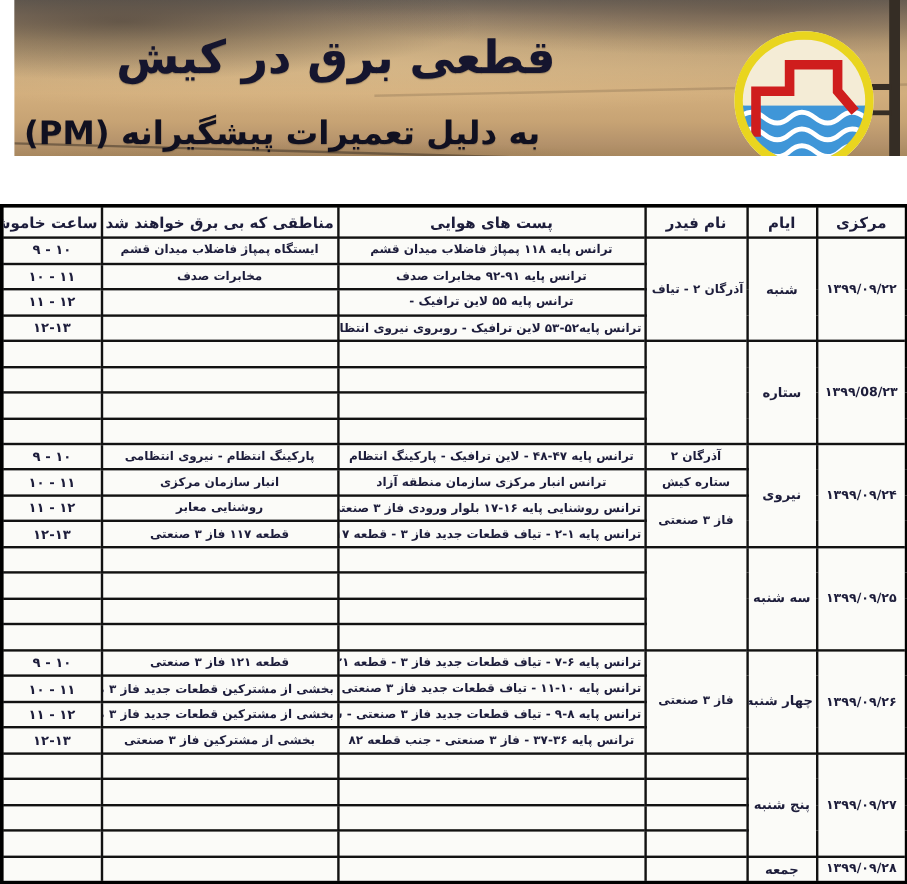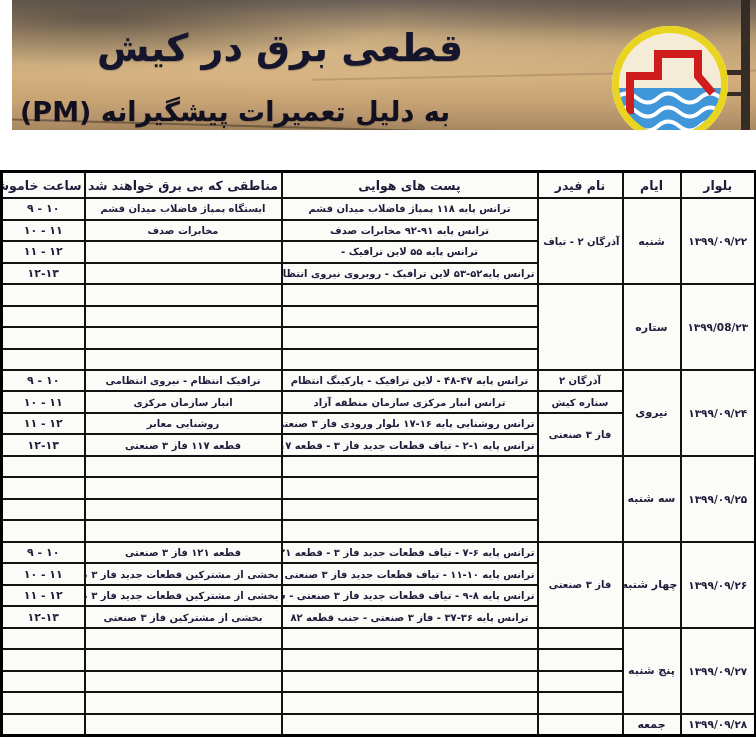--- a/index.html
+++ b/index.html
@@ -105,21 +105,21 @@
     <colgroup>
       <col style="width:75px">
         <col style="width:58px">
         <col style="width:85px">
       <col style="width:256px">
         <col style="width:197px">
         <col style="width:83px">
     </colgroup>
     <tbody>
       <tr>
-        <th>بلوار</th>
+        <th>مرکزی</th>
         <th>ایام</th>
         <th>نام فیدر</th>
         <th>پست های هوایی</th>
         <th>مناطقی که بی برق خواهند شد</th>
         <th>ساعت خاموشی</th>
       </tr>
 
       <tr>
         <td class="c-date" rowspan="4"><span class="ltr">۱۳۹۹/۰۹/۲۲</span></td>
         <td class="c-day" rowspan="4">شنبه</td>
@@ -166,21 +166,21 @@
           <td class="c-post"></td>
           <td class="c-area"></td>
           <td class="c-hours"></td>
         </tr>
 
       <tr>
         <td class="c-date" rowspan="4"><span class="ltr">۱۳۹۹/۰۹/۲۴</span></td>
         <td class="c-day" rowspan="4">نیروی</td>
         <td class="c-feeder">آذرگان ۲</td>
         <td class="c-post">ترانس پایه ۴۷-۴۸ - لاین ترافیک - پارکینگ انتظام</td>
-        <td class="c-area">ترافیک انتظام - نیروی انتظامی</td>
+        <td class="c-area">پارکینگ انتظام - نیروی انتظامی</td>
         <td class="c-hours"><span class="ltr">۹ - ۱۰</span></td>
       </tr>
       <tr>
         <td class="c-feeder">ستاره کیش</td>
         <td class="c-post">ترانس انبار مرکزی سازمان منطقه آزاد</td>
         <td class="c-area">انبار سازمان مرکزی</td>
         <td class="c-hours"><span class="ltr">۱۰ - ۱۱</span></td>
       </tr>
       <tr>
         <td class="c-feeder" rowspan="2">فاز ۳ صنعتی</td>

